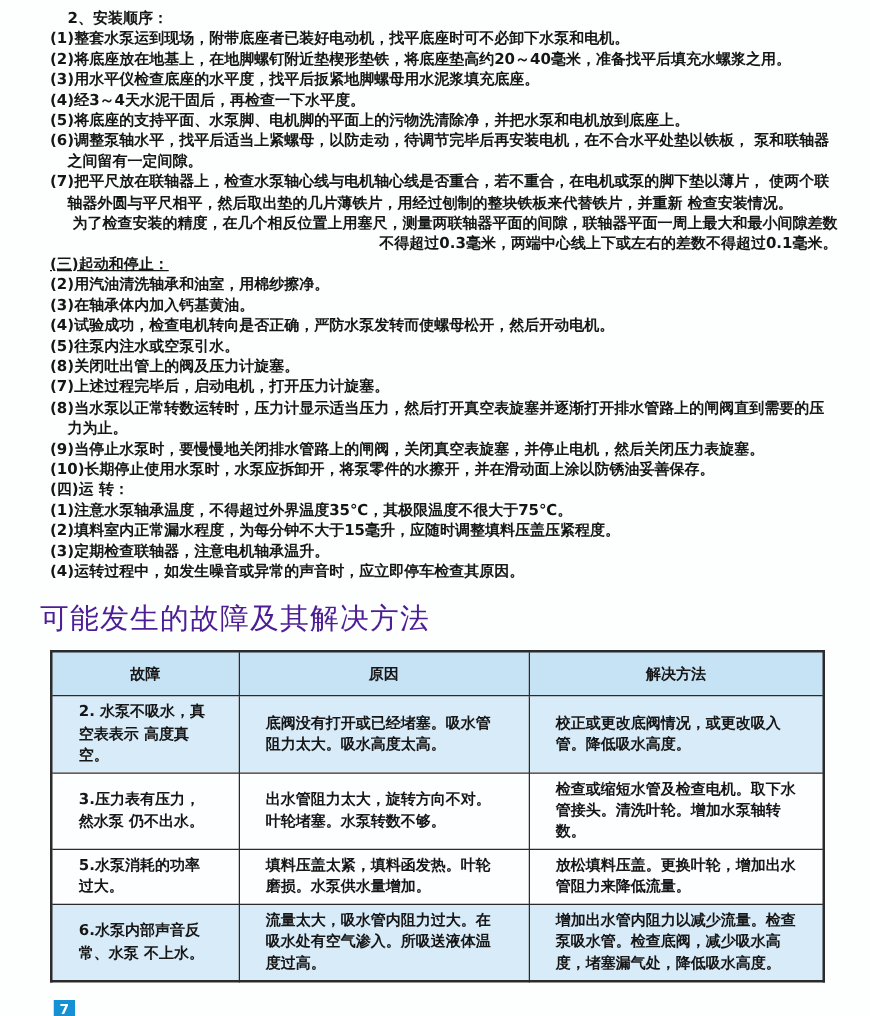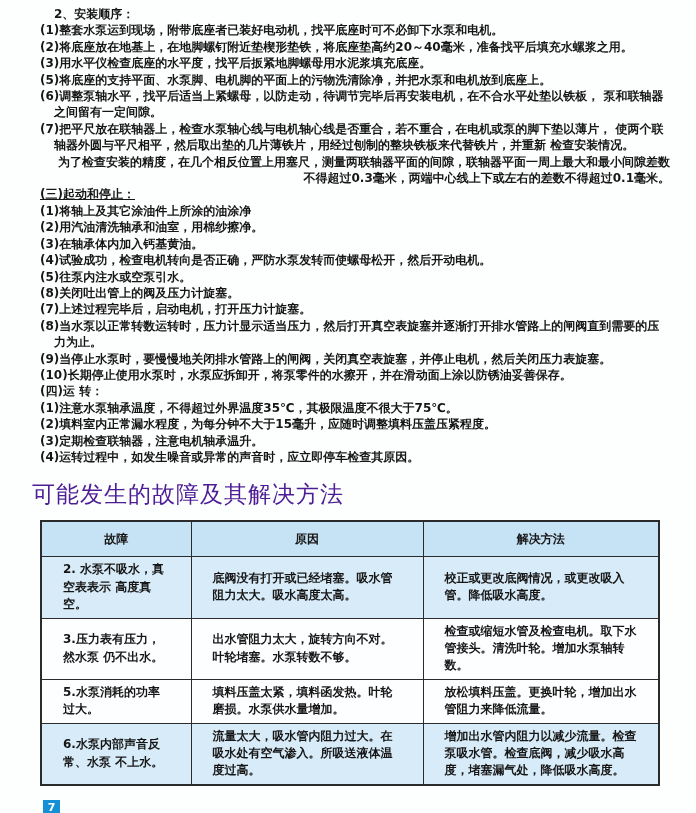--- a/index.html
+++ b/index.html
@@ -70,27 +70,27 @@
 </style>
 </head>
 <body>
 
 <div class="doc">
 
   <div class="para head">2、安装顺序：</div>
   <div class="para">(1)整套水泵运到现场，附带底座者已装好电动机，找平底座时可不必卸下水泵和电机。</div>
   <div class="para">(2)将底座放在地基上，在地脚螺钉附近垫楔形垫铁，将底座垫高约20～40毫米，准备找平后填充水螺浆之用。</div>
   <div class="para">(3)用水平仪检查底座的水平度，找平后扳紧地脚螺母用水泥浆填充底座。</div>
+  <div class="para">(4)经3～4天水泥干固后，再检查一下水平度。</div>
   <div class="para">(5)将底座的支持平面、水泵脚、电机脚的平面上的污物洗清除净，并把水泵和电机放到底座上。</div>
   <div class="para">(6)调整泵轴水平，找平后适当上紧螺母，以防走动，待调节完毕后再安装电机，在不合水平处垫以铁板， 泵和联轴器之间留有一定间隙。</div>
   <div class="para">(7)把平尺放在联轴器上，检查水泵轴心线与电机轴心线是否重合，若不重合，在电机或泵的脚下垫以薄片， 使两个联轴器外圆与平尺相平，然后取出垫的几片薄铁片，用经过刨制的整块铁板来代替铁片，并重新 检查安装情况。</div>
   <div class="para cont">为了检查安装的精度，在几个相反位置上用塞尺，测量两联轴器平面的间隙，联轴器平面一周上最大和最小间隙差数不得超过0.3毫米，两端中心线上下或左右的差数不得超过0.1毫米。</div>
 
   <div class="para head" style="margin-left:0;text-decoration:underline;">(三)起动和停止：</div>
-  <div class="para">(1)将轴上及其它涂油件上所涂的油涂净</div>
   <div class="para">(2)用汽油清洗轴承和油室，用棉纱擦净。</div>
   <div class="para">(3)在轴承体内加入钙基黄油。</div>
   <div class="para">(4)试验成功，检查电机转向是否正确，严防水泵发转而使螺母松开，然后开动电机。</div>
   <div class="para">(5)往泵内注水或空泵引水。</div>
   <div class="para">(8)关闭吐出管上的阀及压力计旋塞。</div>
   <div class="para">(7)上述过程完毕后，启动电机，打开压力计旋塞。</div>
   <div class="para">(8)当水泵以正常转数运转时，压力计显示适当压力，然后打开真空表旋塞并逐渐打开排水管路上的闸阀直到需要的压力为止。</div>
   <div class="para">(9)当停止水泵时，要慢慢地关闭排水管路上的闸阀，关闭真空表旋塞，并停止电机，然后关闭压力表旋塞。</div>
   <div class="para">(10)长期停止使用水泵时，水泵应拆卸开，将泵零件的水擦开，并在滑动面上涂以防锈油妥善保存。</div>
 

